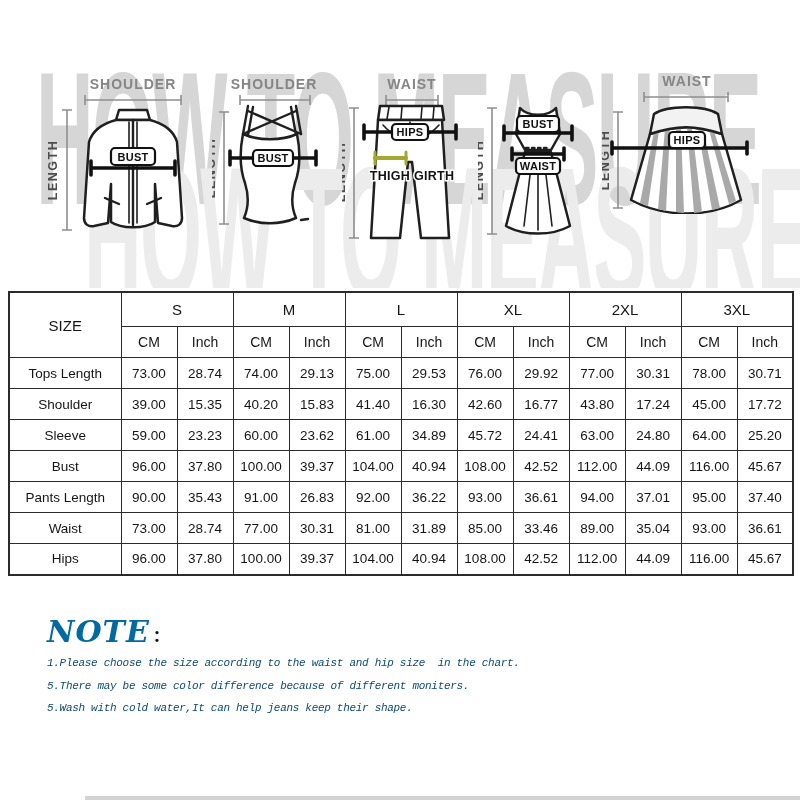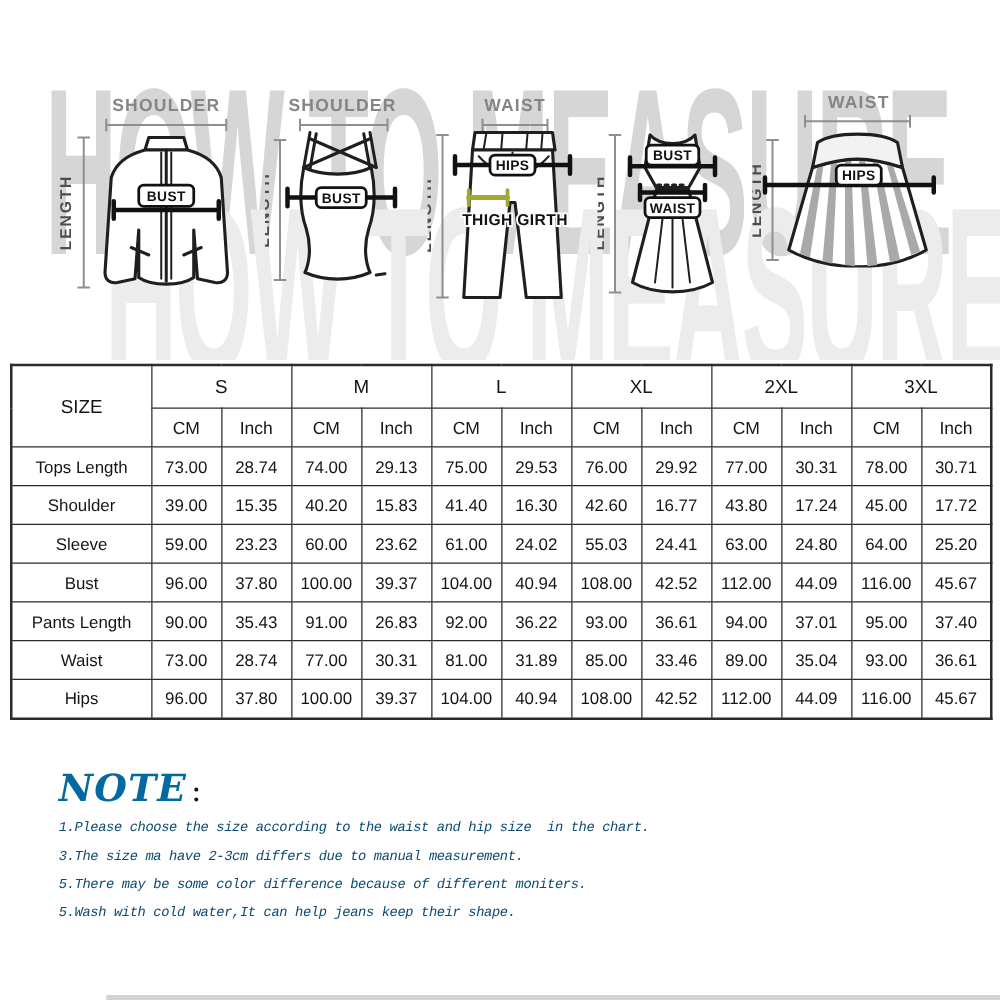--- a/index.html
+++ b/index.html
@@ -228,22 +228,22 @@
           <td data-name="size-value-cell">45.00</td>
           <td data-name="size-value-cell">17.72</td>
         </tr>
         <tr data-name="size-table-row">
           <th data-name="row-label" class="rowlab">Sleeve</th>
           <td data-name="size-value-cell">59.00</td>
           <td data-name="size-value-cell">23.23</td>
           <td data-name="size-value-cell">60.00</td>
           <td data-name="size-value-cell">23.62</td>
           <td data-name="size-value-cell">61.00</td>
-          <td data-name="size-value-cell">24.02</td>
-          <td data-name="size-value-cell">55.03</td>
+          <td data-name="size-value-cell">34.89</td>
+          <td data-name="size-value-cell">45.72</td>
           <td data-name="size-value-cell">24.41</td>
           <td data-name="size-value-cell">63.00</td>
           <td data-name="size-value-cell">24.80</td>
           <td data-name="size-value-cell">64.00</td>
           <td data-name="size-value-cell">25.20</td>
         </tr>
         <tr data-name="size-table-row">
           <th data-name="row-label" class="rowlab">Bust</th>
           <td data-name="size-value-cell">96.00</td>
           <td data-name="size-value-cell">37.80</td>
@@ -306,19 +306,18 @@
       </tbody>
     </table>
 </div>
 
 <div id="note-section" data-name="note-section">
   <div id="note-head" data-name="note-header">
     <span id="note-heading" data-name="note-heading">NOTE</span><span id="note-colon" data-name="note-colon">:</span>
   </div>
   <div data-name="note-lines">
     <div class="note-line" data-name="note-line-1">1.Please choose the size according to the waist and hip size  in the chart.</div>
-    <div class="note-line" data-name="note-line-3">3.The size ma have 2-3cm differs due to manual measurement.</div>
     <div class="note-line" data-name="note-line-4">5.There may be some color difference because of different moniters.</div>
     <div class="note-line" data-name="note-line-5">5.Wash with cold water,It can help jeans keep their shape.</div>
   </div>
 </div>
 
 <div id="bottom-edge" data-name="bottom-edge-artifact"></div>
 
 </body></html>

